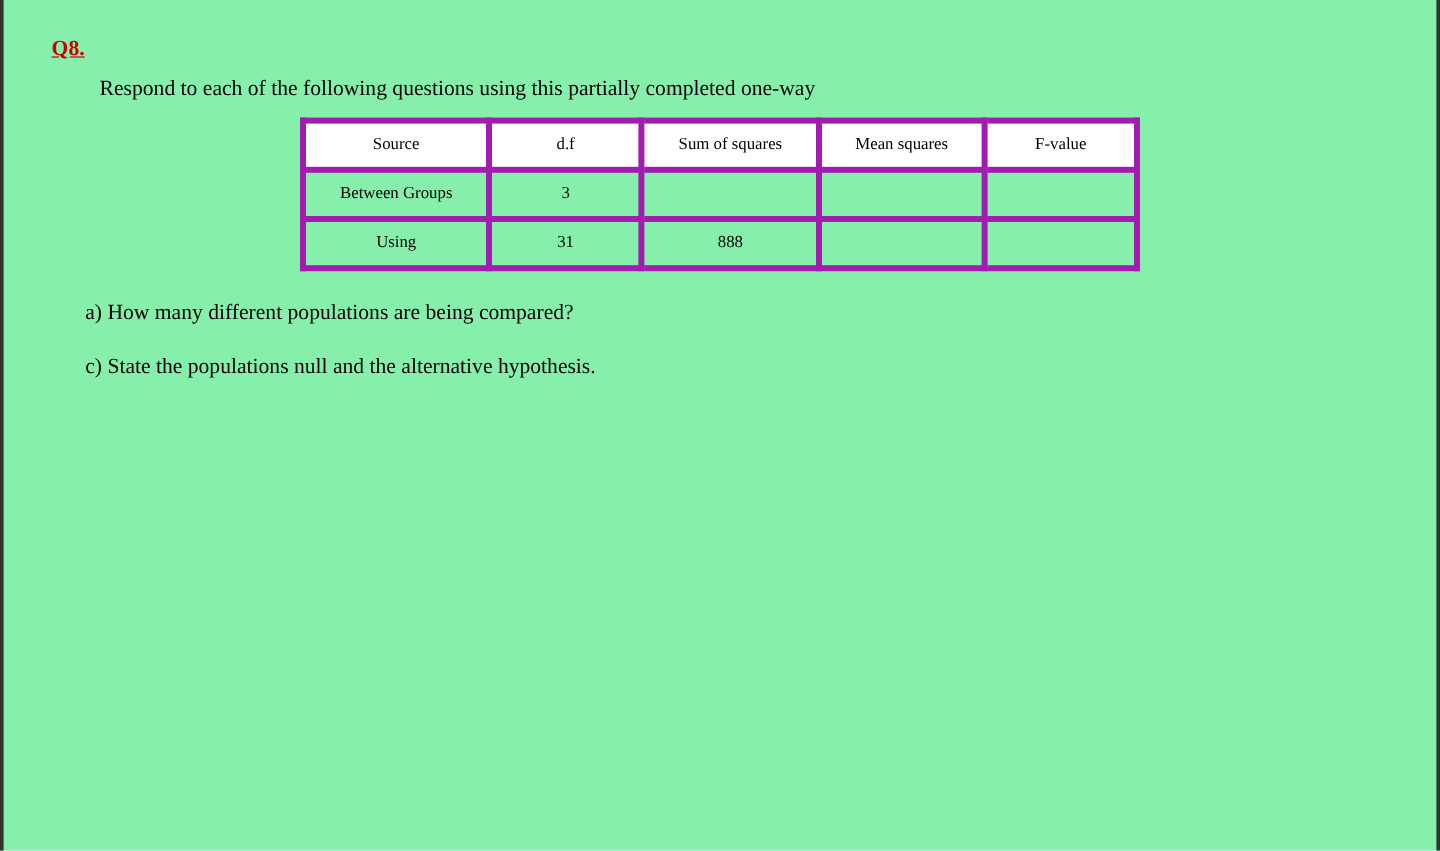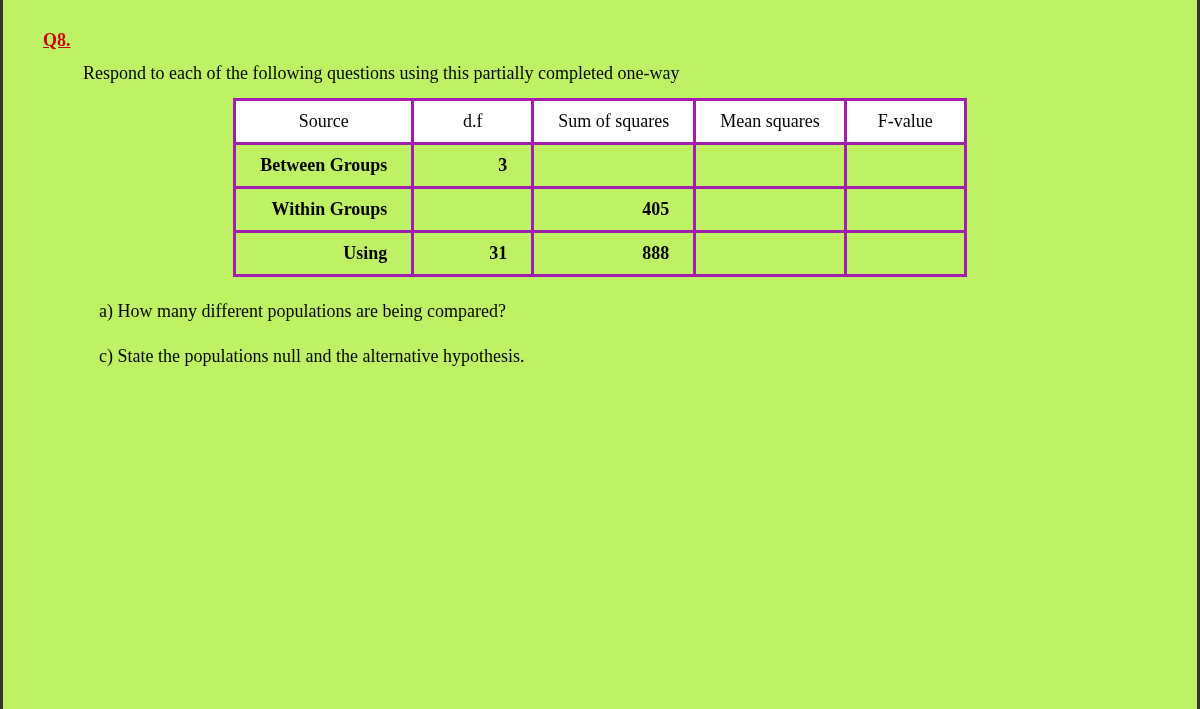--- a/index.html
+++ b/index.html
@@ -15,21 +15,21 @@
       color: #000000;
       width: 1200px;
       min-height: 709px;
       display: flex;
       align-items: stretch;
     }
 
     .page-container {
       width: 1200px;
       min-height: 709px;
-      background: #bef264;
+      background: #86efac;
       border-left: 3px solid #333;
       border-right: 3px solid #333;
       padding: 30px 40px 30px 40px;
       display: flex;
       flex-direction: column;
     }
 
     .question-header {
       margin-bottom: 8px;
     }
@@ -60,40 +60,39 @@
       margin: 10px 0 20px 0;
     }
 
     .anova-table {
       border-collapse: collapse;
       min-width: 700px;
     }
 
     .anova-table th,
     .anova-table td {
-      border: 3px solid #a21caf;
+      border: 5px solid #a21caf;
       padding: 10px 24px;
       text-align: center;
-      font-size: 18px;
+      font-size: 14px;
       font-family: "Times New Roman", Times, serif;
       min-width: 120px;
     }
 
     .anova-table th {
       font-weight: normal;
       background: #ffffff;
     }
 
     .anova-table td {
-      font-weight: bold;
-      text-align: right;
+      font-weight: normal;
     }
 
     .questions-section {
-      margin-left: 56px;
+      margin-left: 28px;
       display: flex;
       flex-direction: column;
       gap: 16px;
     }
 
     .question-item {
       font-size: 18px;
       line-height: 1.6;
     }
 
@@ -128,27 +127,20 @@
       </thead>
       <tbody>
         <tr>
           <td>Between Groups</td>
           <td>3</td>
           <td></td>
           <td></td>
           <td></td>
         </tr>
         <tr>
-          <td>Within Groups</td>
-          <td></td>
-          <td>405</td>
-          <td></td>
-          <td></td>
-        </tr>
-        <tr>
           <td>Using</td>
           <td>31</td>
           <td>888</td>
           <td></td>
           <td></td>
         </tr>
       </tbody>
     </table>
   </div>
 

